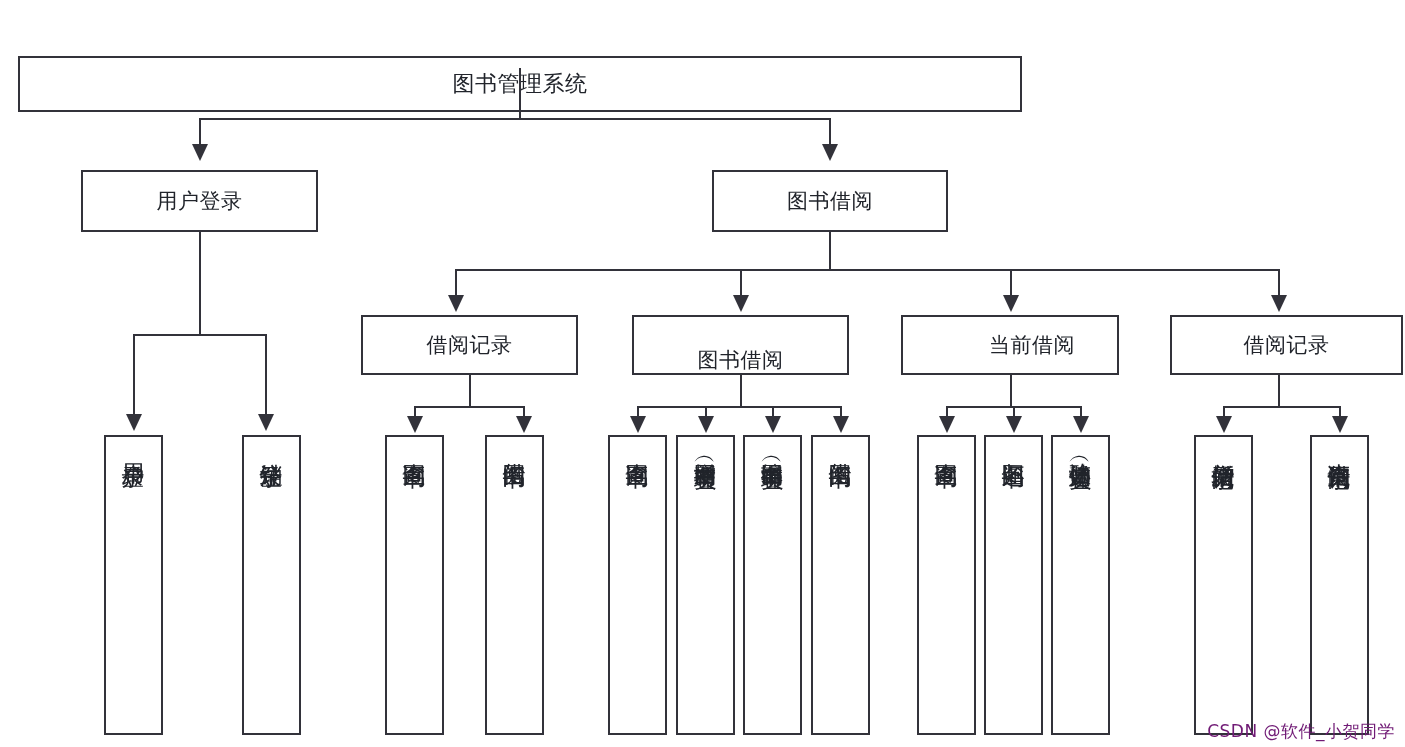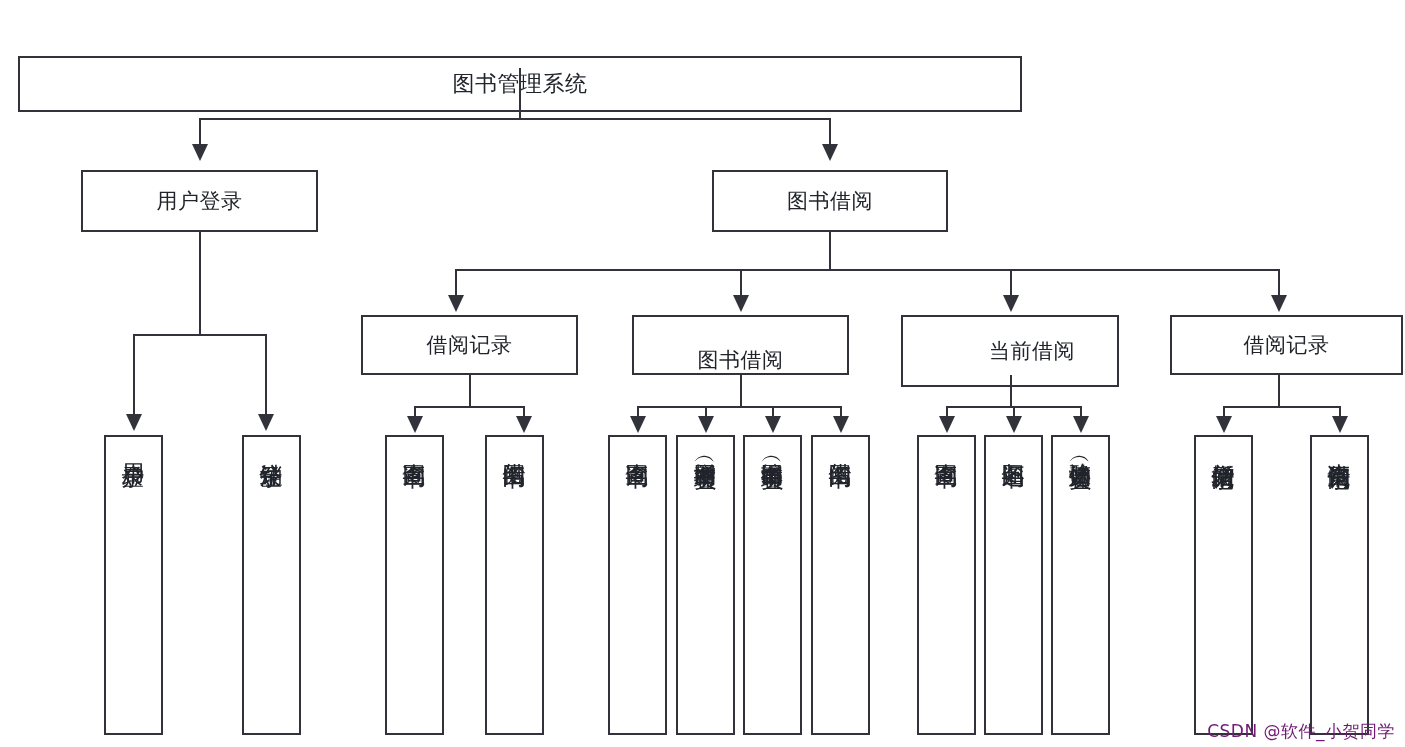--- a/index.html
+++ b/index.html
@@ -111,21 +111,21 @@
   <div class="arrow" style="left:1003px;top:295px;"></div>
   <div class="ln v" style="left:1278px;top:269px;height:28px;"></div>
   <div class="arrow" style="left:1271px;top:295px;"></div>
 
   <div class="node h" style="left:361px;top:315px;width:217px;height:60px;">
     <span class="label">借阅记录</span>
   </div>
   <div class="node h" style="left:632px;top:315px;width:217px;height:60px;align-items:flex-end;">
     <span class="label">图书借阅</span>
   </div>
-  <div class="node h" style="left:901px;top:315px;width:218px;height:72px;padding-left:44px;">
+  <div class="node h" style="left:901px;top:315px;width:218px;height:60px;padding-left:44px;">
     <span class="label">当前借阅</span>
   </div>
   <div class="node h" style="left:1170px;top:315px;width:233px;height:60px;">
     <span class="label">借阅记录</span>
   </div>
 
   <div class="ln v" style="left:469px;top:375px;height:32px;"></div>
   <div class="ln h" style="left:414px;top:406px;width:111px;"></div>
   <div class="ln v" style="left:414px;top:406px;height:12px;"></div>
   <div class="arrow" style="left:407px;top:416px;"></div>

